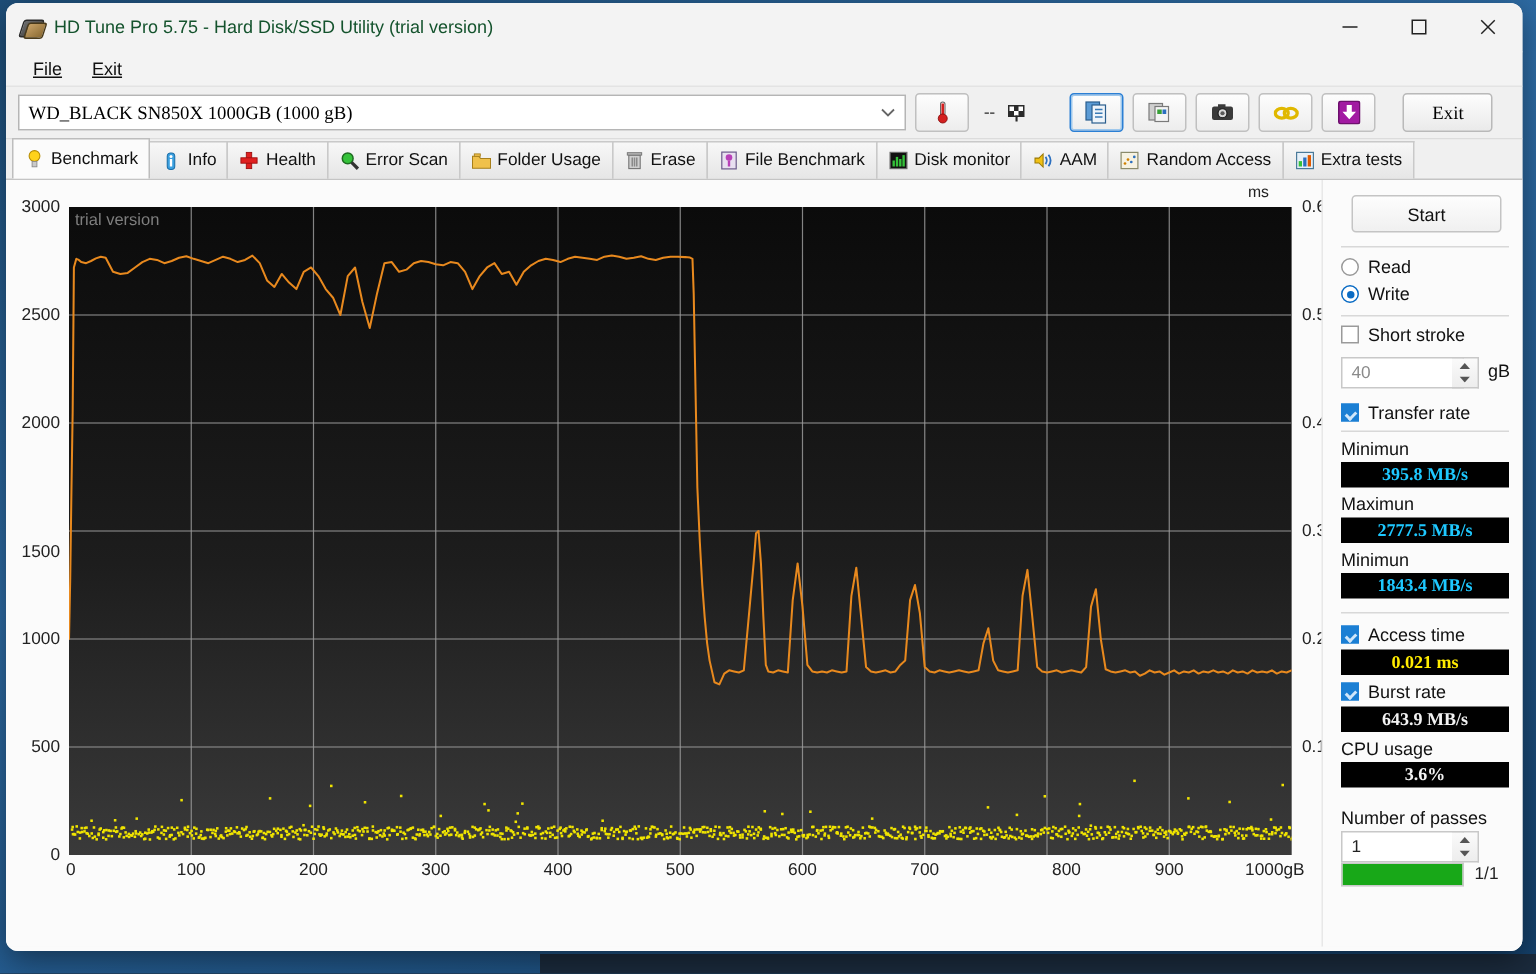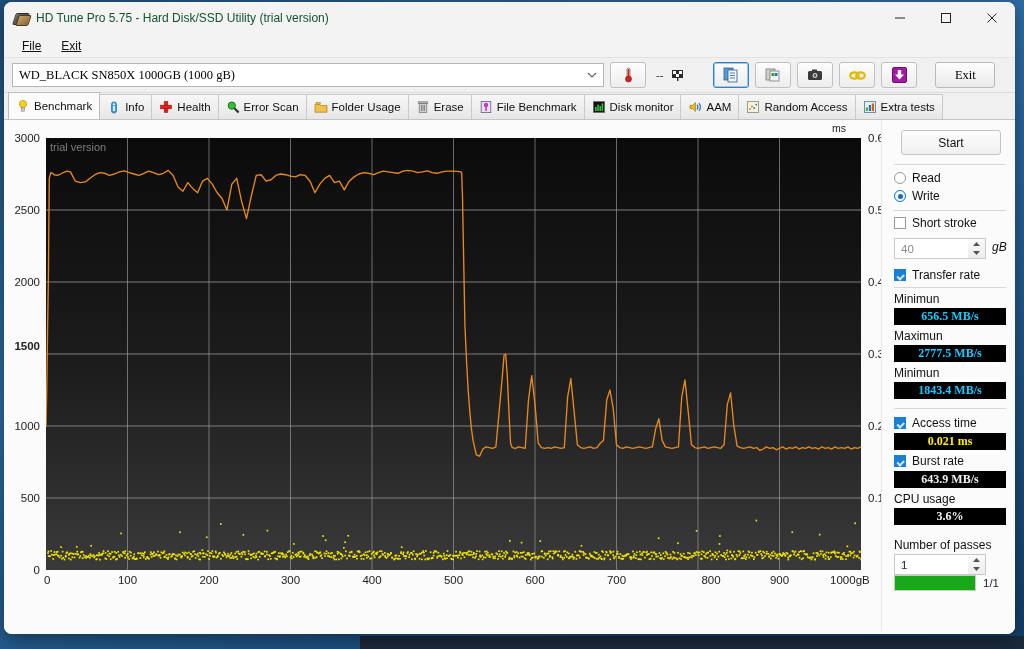--- a/index.html
+++ b/index.html
@@ -114,21 +114,21 @@
   .v-cyan{color:#1ec8ff;}
   .v-yellow{color:#ffec00;}
   .v-white{color:#f2f2f2;}
   #stroke-num{position:absolute;left:12px;top:92px;width:74px;height:19px;
     background:#fff;border:1px solid #c8c8c8;display:flex;align-items:center;
     padding-left:6px;font-size:11.5px;color:#8a8a8a;}
   #stroke-spin{position:absolute;left:86px;top:92px;width:17px;height:19px;
     background:linear-gradient(#fafafa,#ededed);border:1px solid #c8c8c8;
     border-left:none;display:flex;flex-direction:column;}
   .spin-h{flex:1;display:flex;align-items:center;justify-content:center;}
-  #stroke-unit{position:absolute;left:110px;top:93px;font-size:12px;color:#111;font-style:italic;}
+  #stroke-unit{position:absolute;left:110px;top:93px;font-size:12px;color:#111;}
   #passes-num{position:absolute;left:12px;top:0;width:74px;height:19px;
     background:#fff;border:1px solid #c8c8c8;display:flex;align-items:center;
     padding-left:6px;font-size:11.5px;color:#222;}
   #passes-spin{position:absolute;left:86px;top:0;width:17px;height:19px;
     background:linear-gradient(#fafafa,#ededed);border:1px solid #c8c8c8;
     border-left:none;display:flex;flex-direction:column;}
   #progress-wrap{position:absolute;left:12px;top:455px;display:flex;align-items:center;gap:7px;}
   #progress-bar{width:80px;height:14px;background:#e6e6e6;border:1px solid #c9c9c9;
     position:relative;overflow:hidden;}
   #progress-fill{position:absolute;left:0;top:0;bottom:0;background:#18a818;}
@@ -339,21 +339,21 @@
 
   <div id="content">
 
     <div id="graph-pane">
       <div id="ylabel-left">MB/s</div>
       <div id="ylabel-right">ms</div>
       <div id="yaxis-l">
           <div class="ytick" style="top: 432px;">0</div>
           <div class="ytick" style="top: 360px;">500</div>
           <div class="ytick" style="top: 288px;">1000</div>
-          <div class="ytick" style="top: 208px; font-weight: bold;">1500</div>
+          <div class="ytick" style="top: 230px;">1500</div>
           <div class="ytick" style="top: 144px;">2000</div>
           <div class="ytick" style="top: 72px;">2500</div>
           <div class="ytick" style="top: 0px;">3000</div>
         </div>
       <div id="yaxis-r">
           <div class="ytickR" style="top: 360px;">0.10</div>
           <div class="ytickR" style="top: 288px;">0.20</div>
           <div class="ytickR" style="top: 216px;">0.30</div>
           <div class="ytickR" style="top: 144px;">0.40</div>
           <div class="ytickR" style="top: 72px;">0.50</div>
@@ -1503,21 +1503,21 @@
       <div id="stroke-unit" style="top:120px">gB</div>
 
       <div class="srow" style="top:148px">
         <span class="cb on"></span>
         <span>Transfer rate</span>
       </div>
 
       <div class="hr" style="top:167px"></div>
 
       <div class="slabel" style="top:172px">Minimun</div>
-      <div class="vbox v-cyan" style="top:188px">656.5 MB/s</div>
+      <div class="vbox v-cyan" style="top:188px">395.8 MB/s</div>
 
       <div class="slabel" style="top:209px">Maximun</div>
       <div class="vbox v-cyan" style="top:225px">2777.5 MB/s</div>
 
       <div class="slabel" style="top:246px">Minimun</div>
       <div class="vbox v-cyan" style="top:262px">1843.4 MB/s</div>
 
       <div class="hr" style="top:288px"></div>
 
       <div class="srow" style="top:296px">

